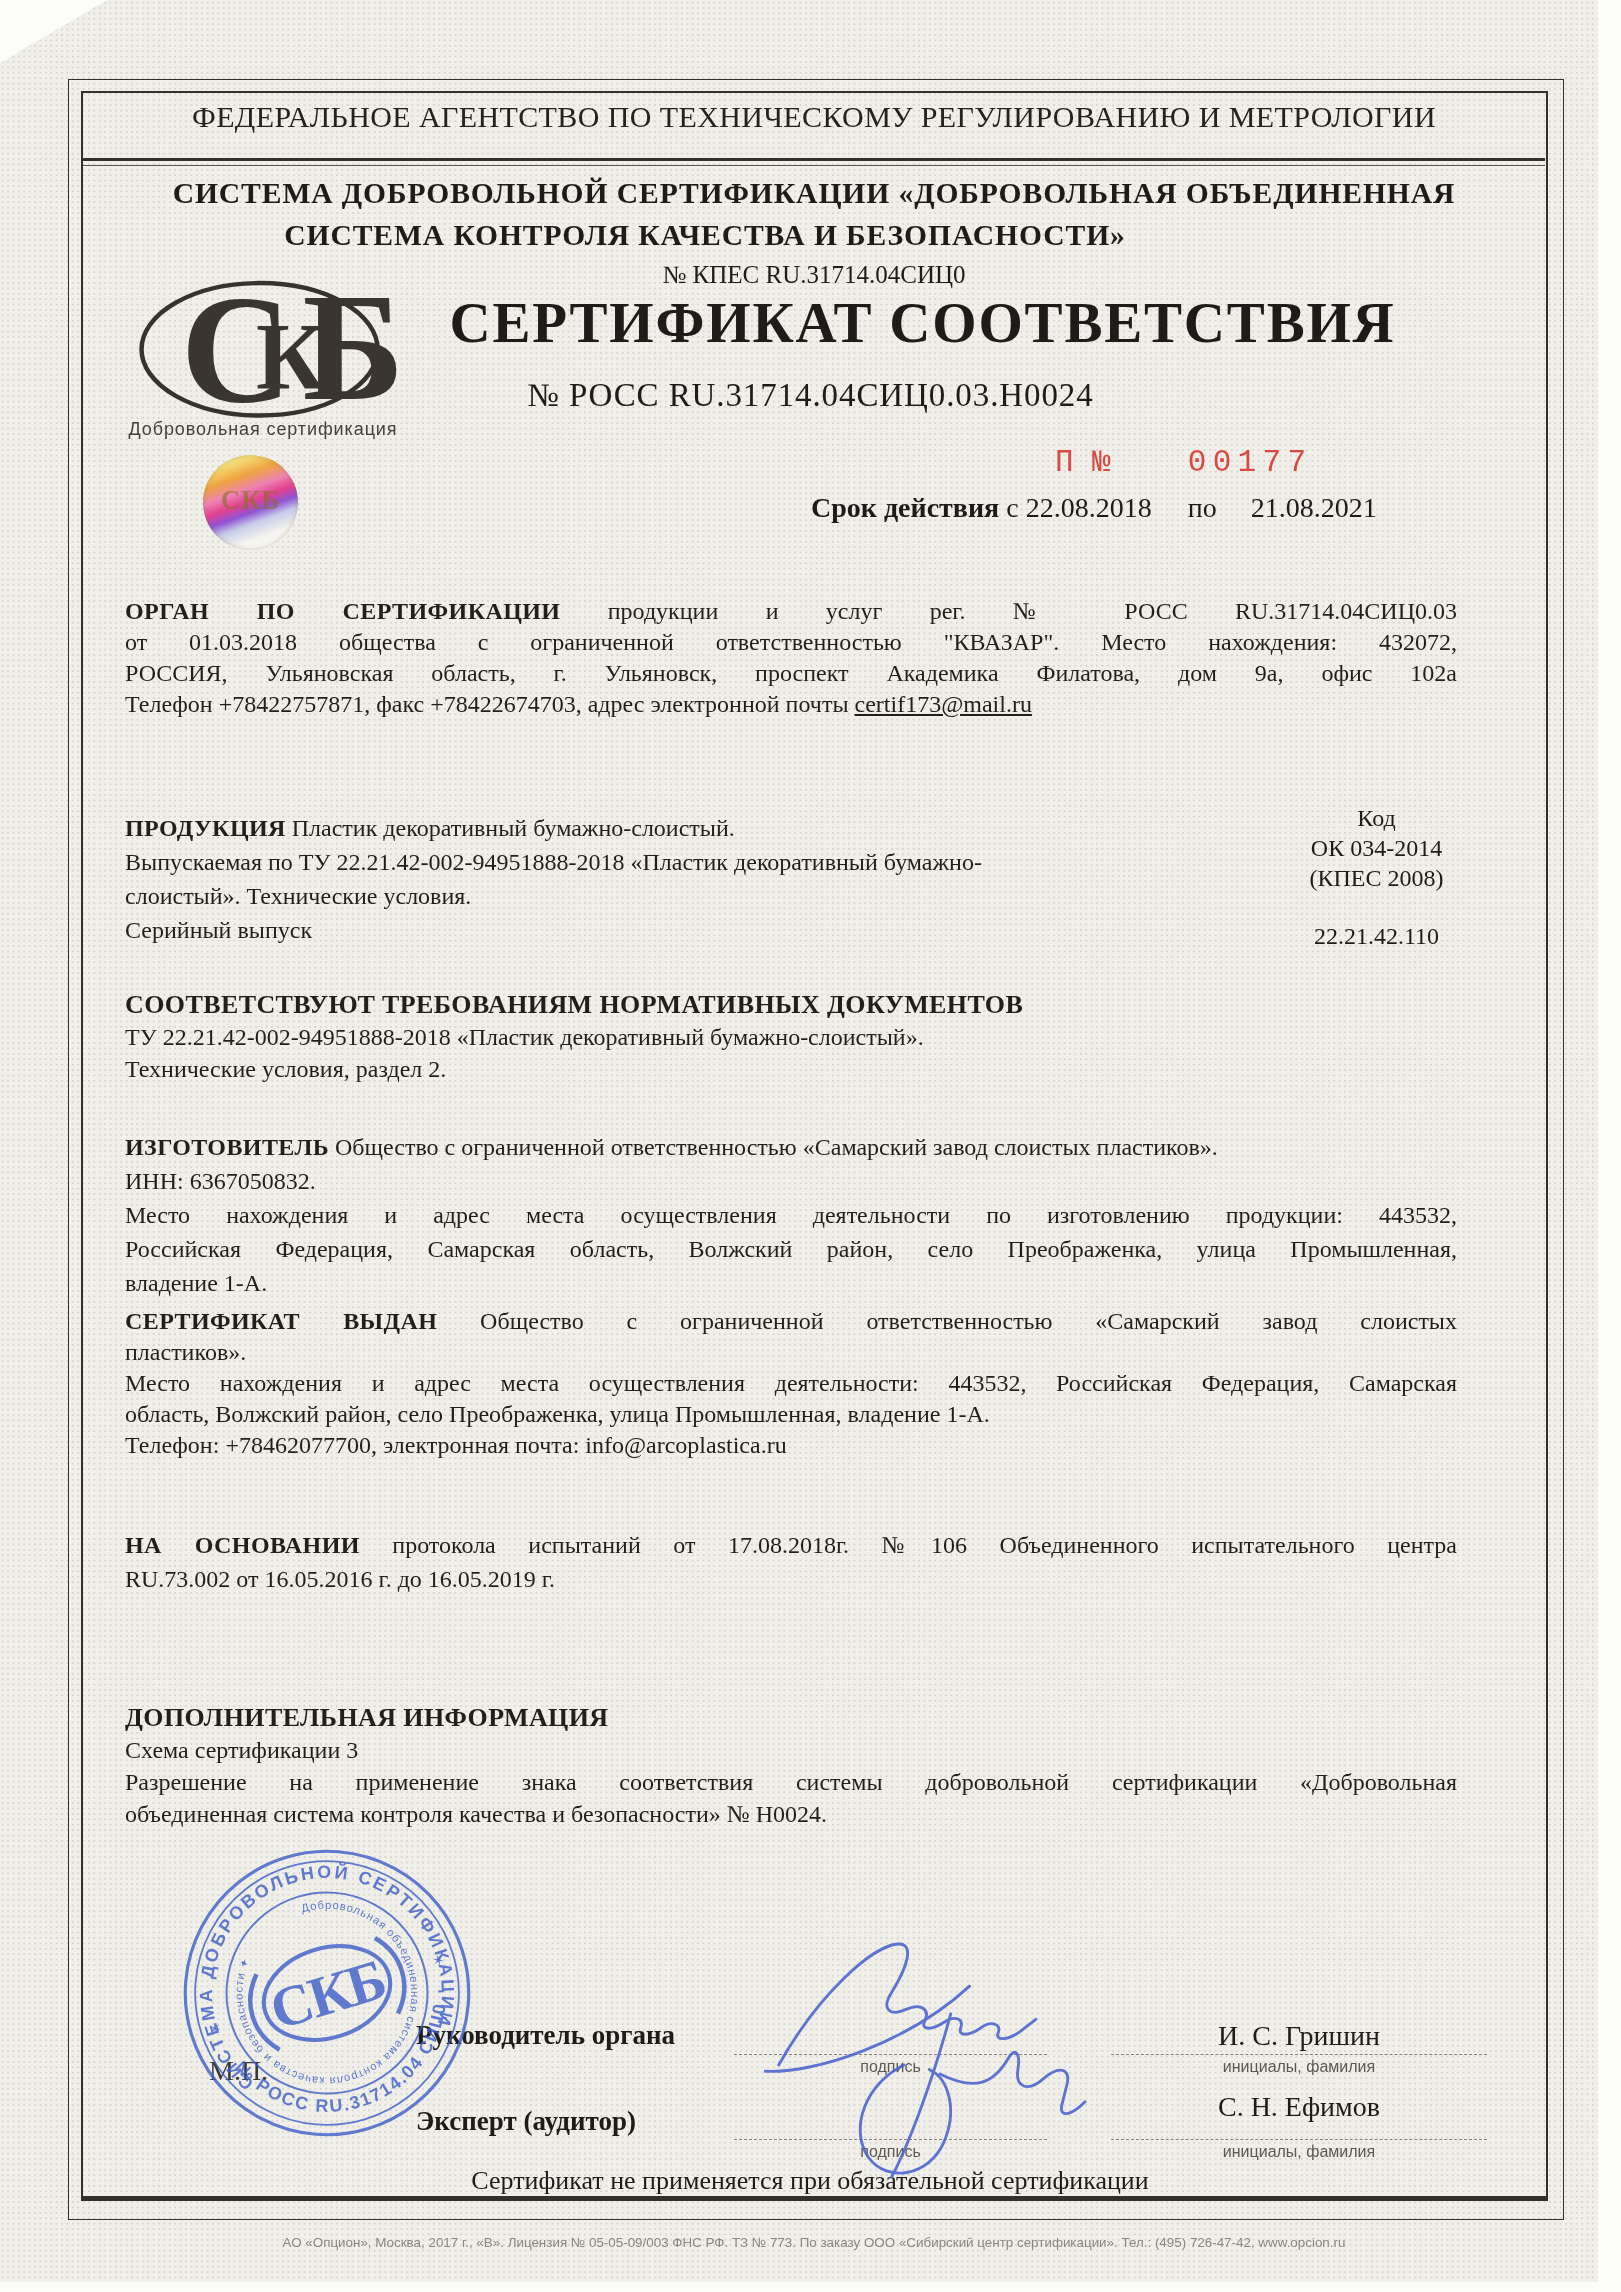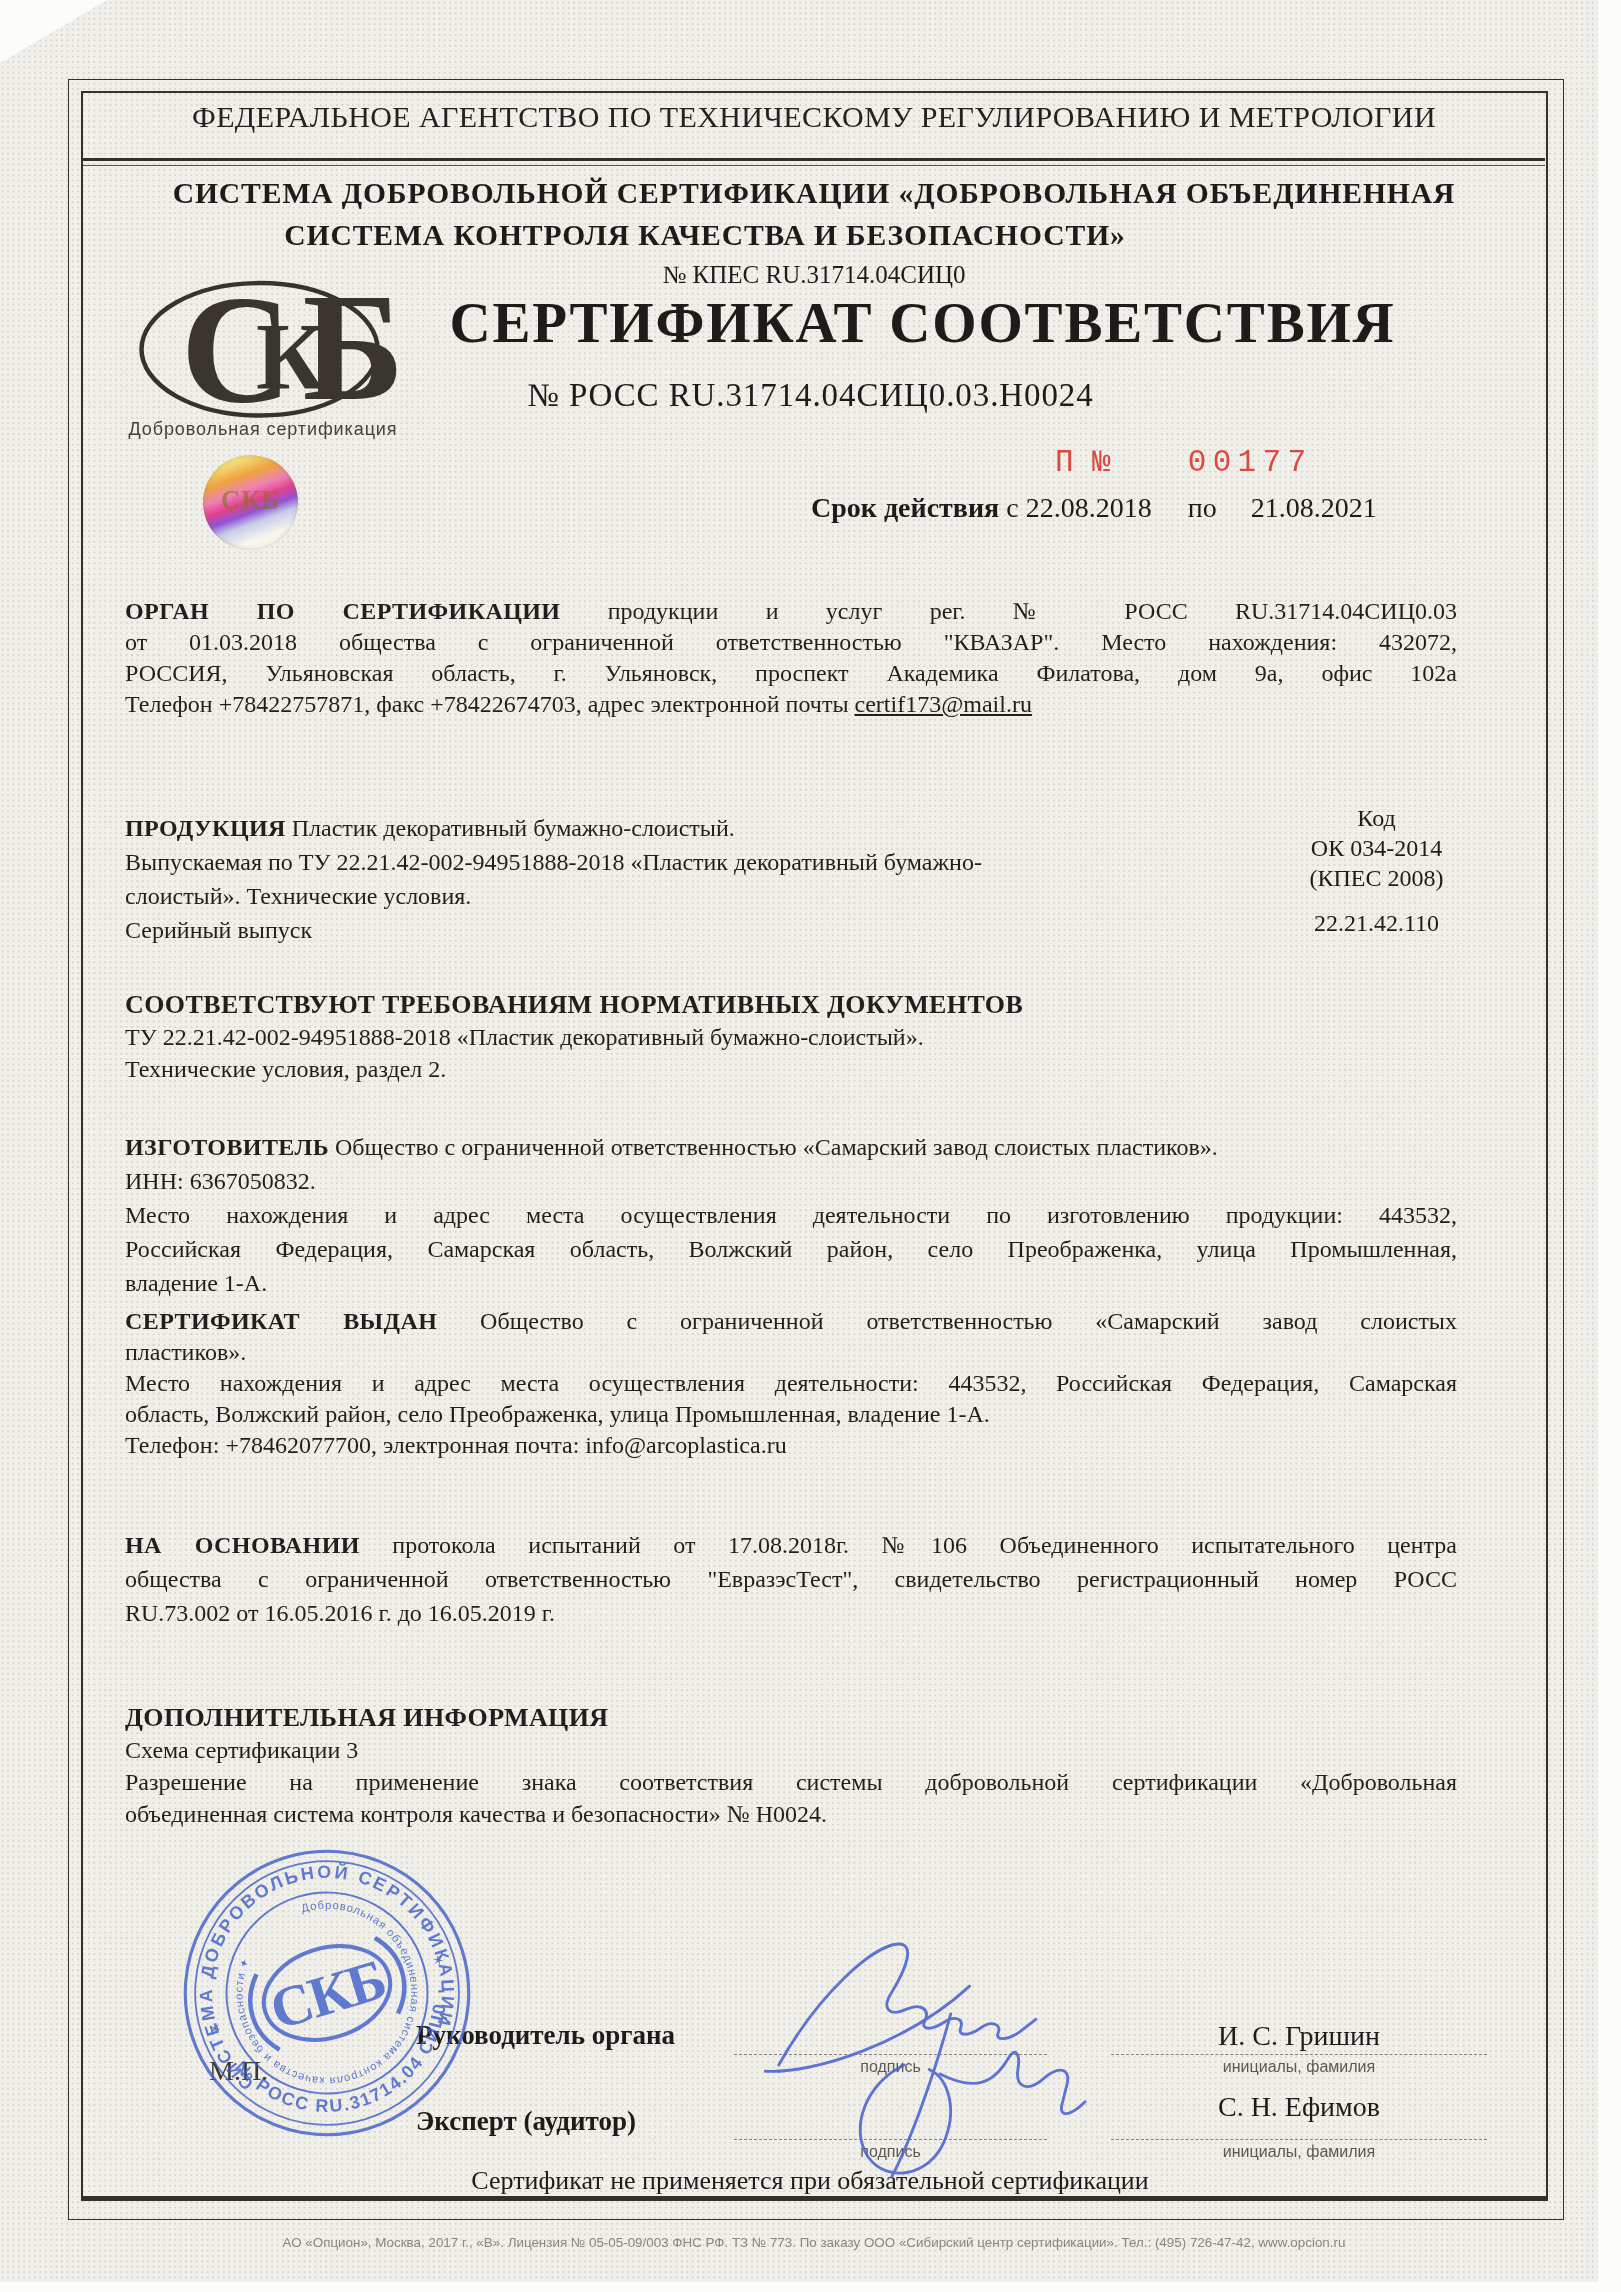--- a/index.html
+++ b/index.html
@@ -40,21 +40,21 @@
   .sec-manuf{top:1130px;line-height:34px;}
   .sec-issued{top:1306px;line-height:31px;}
   .sec-basis{top:1528px;line-height:34px;}
   .sec-addinfo{top:1702px;line-height:32px;}
   .tline{text-align:left;}
   .jline{text-align:justify;text-align-last:justify;}
   .bh{font-weight:bold;letter-spacing:0.4px;}
   .hline{font-size:26px;font-weight:bold;letter-spacing:0.4px;}
   .ul{text-decoration:underline;}
   .code-col{left:1278px;top:803px;width:197px;text-align:center;font-size:24px;line-height:30px;}
-  .code-col .val{margin-top:15px;}
+  .code-col .val{margin-top:28px;}
   .role{font-weight:bold;font-size:27px;white-space:nowrap;}
   .role1{left:416px;top:2020px;}
   .role2{left:416px;top:2106px;}
   .sigline{height:0;border-top:1.8px dashed #85817a;}
   .sl1{left:734px;top:2054px;width:313px;}
   .nl1{left:1111px;top:2054px;width:376px;}
   .sl2{left:734px;top:2139px;width:313px;}
   .nl2{left:1111px;top:2139px;width:376px;}
   .small-label{font-family:"Liberation Sans",sans-serif;font-size:16px;color:#5c5952;text-align:center;}
   .pl1{left:734px;top:2058px;width:313px;}
@@ -143,21 +143,20 @@
     </div>
   <div class="sec sec-issued">
       <div class="tline jline"><span class="bh">СЕРТИФИКАТ  ВЫДАН</span> Общество с ограниченной ответственностью «Самарский завод слоистых</div>
       <div class="tline">пластиков».</div>
       <div class="tline jline">Место нахождения и адрес места осуществления деятельности: 443532, Российская Федерация, Самарская</div>
       <div class="tline">область,  Волжский район, село Преображенка, улица Промышленная, владение 1-А.</div>
       <div class="tline">Телефон: +78462077700, электронная почта: info@arcoplastica.ru</div>
     </div>
   <div class="sec sec-basis">
       <div class="tline jline"><span class="bh">НА ОСНОВАНИИ</span> протокола испытаний от 17.08.2018г. №106 Объединенного испытательного центра</div>
-      <div class="tline jline">общества с ограниченной ответственностью "ЕвразэсТест", свидетельство регистрационный номер РОСС</div>
       <div class="tline">RU.73.002 от 16.05.2016 г. до 16.05.2019 г.</div>
     </div>
   <div class="sec sec-addinfo">
       <div class="tline hline"><span class="bh">ДОПОЛНИТЕЛЬНАЯ ИНФОРМАЦИЯ</span></div>
       <div class="tline">Схема сертификации 3</div>
       <div class="tline jline">Разрешение на применение знака соответствия системы добровольной сертификации   «Добровольная</div>
       <div class="tline">объединенная система контроля  качества и безопасности» № Н0024.</div>
     </div>
 
   <div class="abs mp">М.П.</div>

